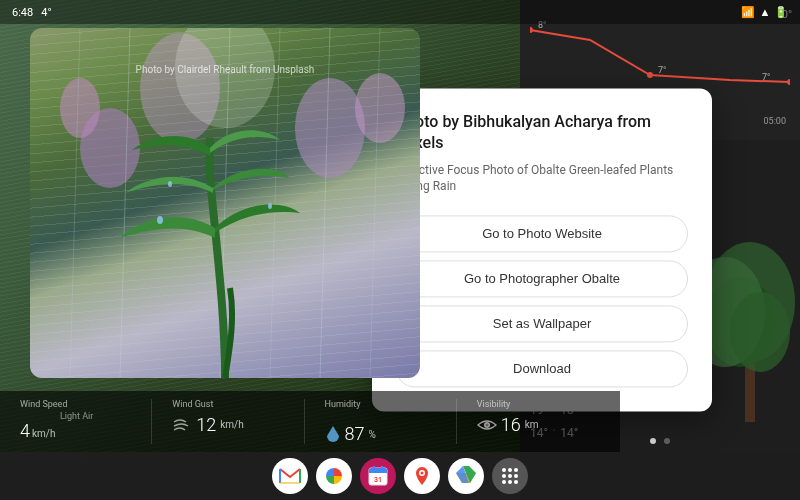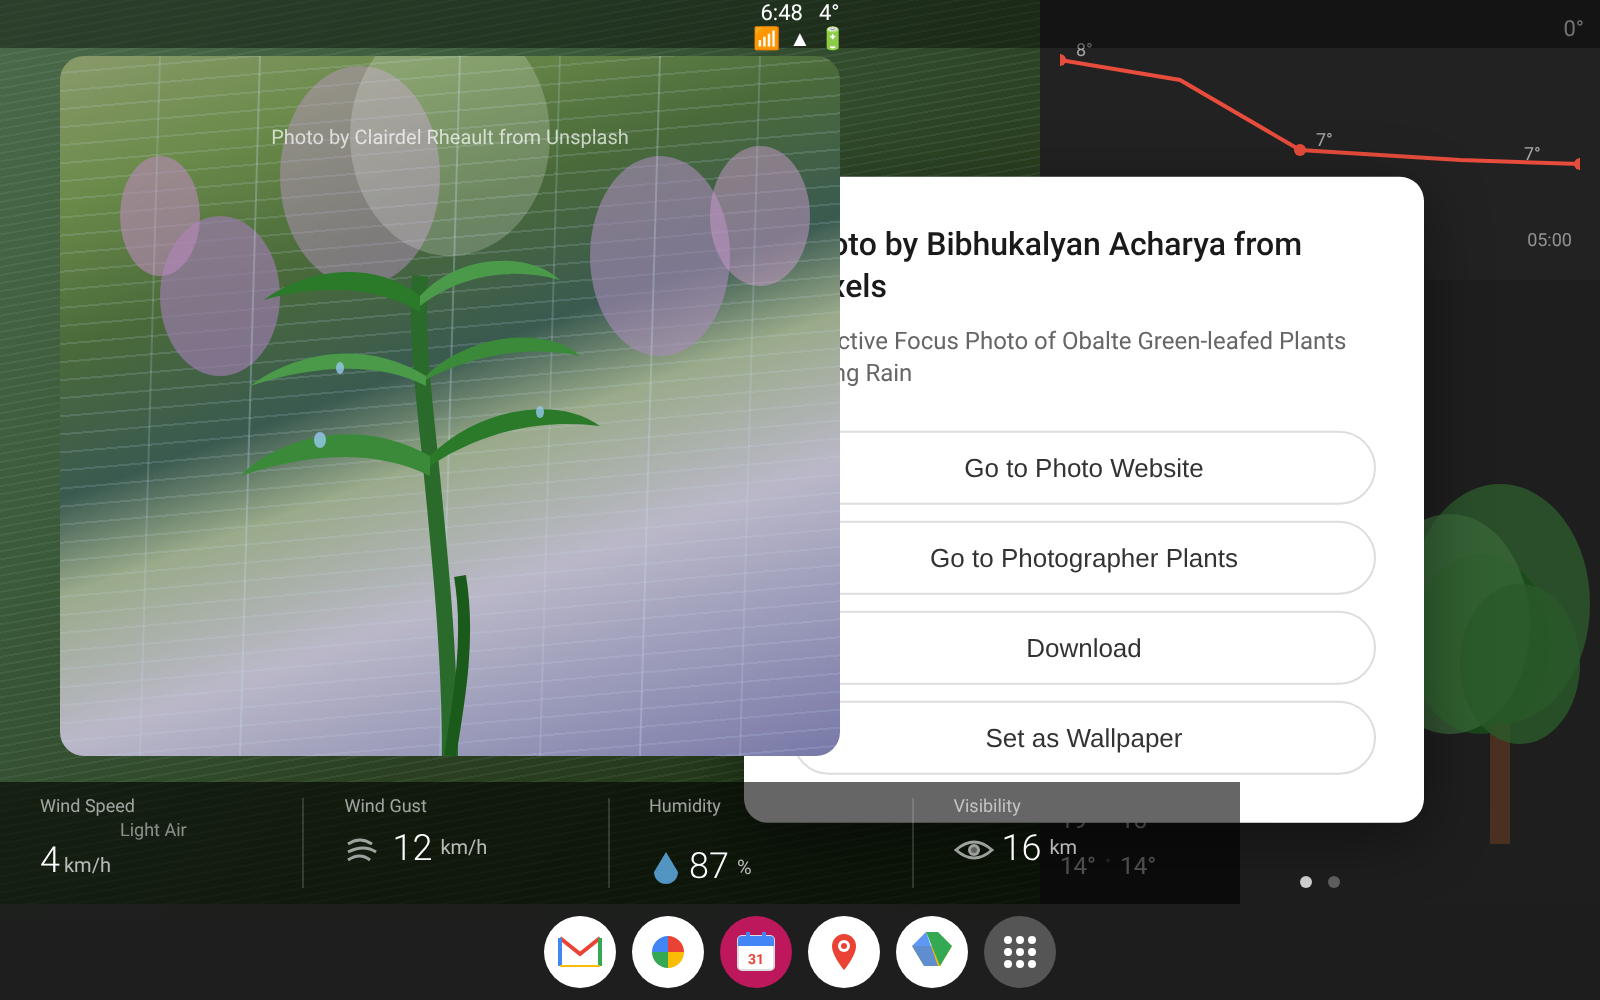--- a/index.html
+++ b/index.html
@@ -72,21 +72,20 @@
       top: 0; left: 0; right: 0;
       height: 24px;
       background: rgba(0,0,0,0.4);
       display: flex;
       align-items: center;
       justify-content: space-between;
       padding: 0 12px;
       z-index: 100;
       font-size: 11px;
       color: white;
-      flex-direction: column;
     }
 
     .status-left {
       display: flex;
       gap: 8px;
       align-items: center;
     }
 
     .status-right {
       display: flex;
@@ -496,23 +495,23 @@
       <span class="stat-value">16</span>
       <span class="stat-unit">km</span>
     </div>
   </div>
 </div>
 
 <div class="modal">
   <div class="modal-title">Photo by Bibhukalyan Acharya from Pexels</div>
   <div class="modal-desc">Selective Focus Photo of Obalte Green-leafed Plants during Rain</div>
   <button class="modal-btn">Go to Photo Website</button>
-  <button class="modal-btn">Go to Photographer Plants</button>
+  <button class="modal-btn">Go to Photographer Obalte</button>
+  <button class="modal-btn">Set as Wallpaper</button>
   <button class="modal-btn">Download</button>
-  <button class="modal-btn">Set as Wallpaper</button>
 </div>
 
 <div class="taskbar">
 
   <div class="taskbar-icon" style="background:#fff;">
     <svg width="22" height="16" viewBox="0 0 22 16">
       <path d="M1,1 L11,9 L21,1 L21,15 L1,15 Z" fill="white" stroke="#ccc" stroke-width="0.5"></path>
       <path d="M1,1 L11,9 L21,1" fill="none" stroke="#EA4335" stroke-width="2"></path>
       <path d="M1,1 L1,15" stroke="#4285F4" stroke-width="2"></path>
       <path d="M21,1 L21,15" stroke="#34A853" stroke-width="2"></path>

